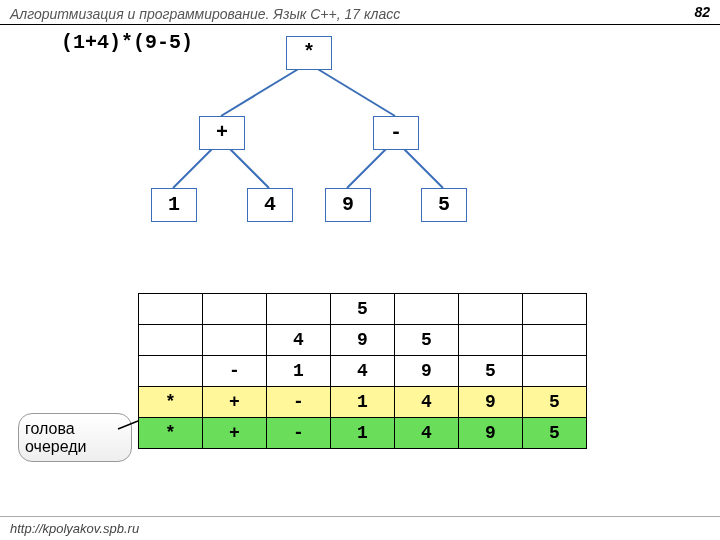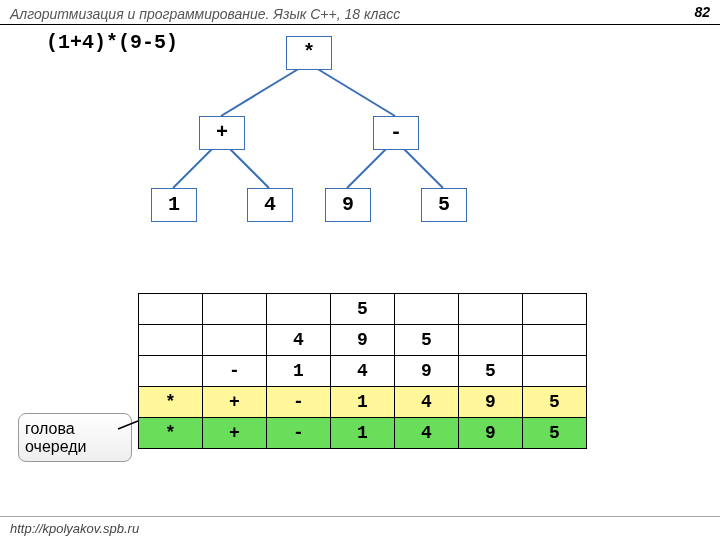--- a/index.html
+++ b/index.html
@@ -1,45 +1,45 @@
 <!DOCTYPE html>
 <html><head>
 <meta charset="utf-8">
 <style>
   html,body{margin:0;padding:0;font-family:Arial,Helvetica,sans-serif;background:#fff;color:#000;}
   .page{width:720px;height:540px;position:relative;}
   .hdr{font-style:italic;font-size:14px;color:#555;padding:6px 10px 0 10px;}
   .pagenum{position:absolute;right:10px;top:4px;font-weight:bold;font-size:14px;font-style:italic;}
   .title{font-size:28px;font-weight:bold;padding:2px 10px 4px 14px;}
   .hr{border:none;border-top:1px solid #000;margin:2px 0 0 0;}
-  .expr{font-family:"Courier New",monospace;font-weight:bold;font-size:20px;margin:6px 0 0 46px;}
+  .expr{font-family:"Courier New",monospace;font-weight:bold;font-size:20px;margin:6px 0 0 61px;}
   .tree{position:relative;height:200px;margin-top:-24px;}
   .node{position:absolute;width:44px;height:32px;border:1.5px solid #3a6fb7;background:#fff;
         text-align:center;line-height:32px;font-family:"Courier New",monospace;font-weight:bold;font-size:20px;}
   svg.edges{position:absolute;left:0;top:0;width:720px;height:200px;}
-  .callout{position:absolute;left:18px;top:413px;width:100px;padding:6px 6px;border:1px solid #999;border-radius:8px;
+  .callout{position:absolute;left:18px;top:413px;width:100px;padding:6px 6px;border:1px solid #999;border-radius:14px;
            background:linear-gradient(#fff,#eee);font-size:16px;text-align:left;line-height:1.1;}
   .queues{position:absolute;left:138px;top:293px;}
   table.q{border-collapse:collapse;}
   table.q td{width:61px;height:28px;border:1px solid #000;text-align:center;
              font-family:"Courier New",monospace;font-weight:bold;font-size:18px;}
   td.blank{border:none;}
   td.top{border-bottom:none;}
   td.bot{border-top:none;}
   tr.yellow td{background:#fff79a;}
   tr.green td{background:#6ade5a;}
   .foot{position:absolute;left:0;bottom:4px;width:720px;border-top:1px solid #aaa;
         font-style:italic;font-size:13px;color:#444;padding:4px 10px 0 10px;display:flex;justify-content:space-between;}
   svg.ptr{position:absolute;left:116px;top:419px;width:30px;height:28px;}
 </style>
 </head>
 <body>
 <div class="page">
 
-<div class="hdr">Алгоритмизация и программирование. Язык C++, 18 класс</div>
+<div class="hdr">Алгоритмизация и программирование. Язык C++, 17 класс</div>
 <div class="pagenum">82</div>
 <hr class="hr">
 
 <div class="expr">(1+4)*(9-5)</div>
 
 <div class="tree">
   <svg class="edges">
     <line x1="300" y1="38" x2="221" y2="86" stroke="#3a6fb7" stroke-width="2"></line>
     <line x1="316" y1="38" x2="395" y2="86" stroke="#3a6fb7" stroke-width="2"></line>
     <line x1="213" y1="118" x2="173" y2="158" stroke="#3a6fb7" stroke-width="2"></line>

